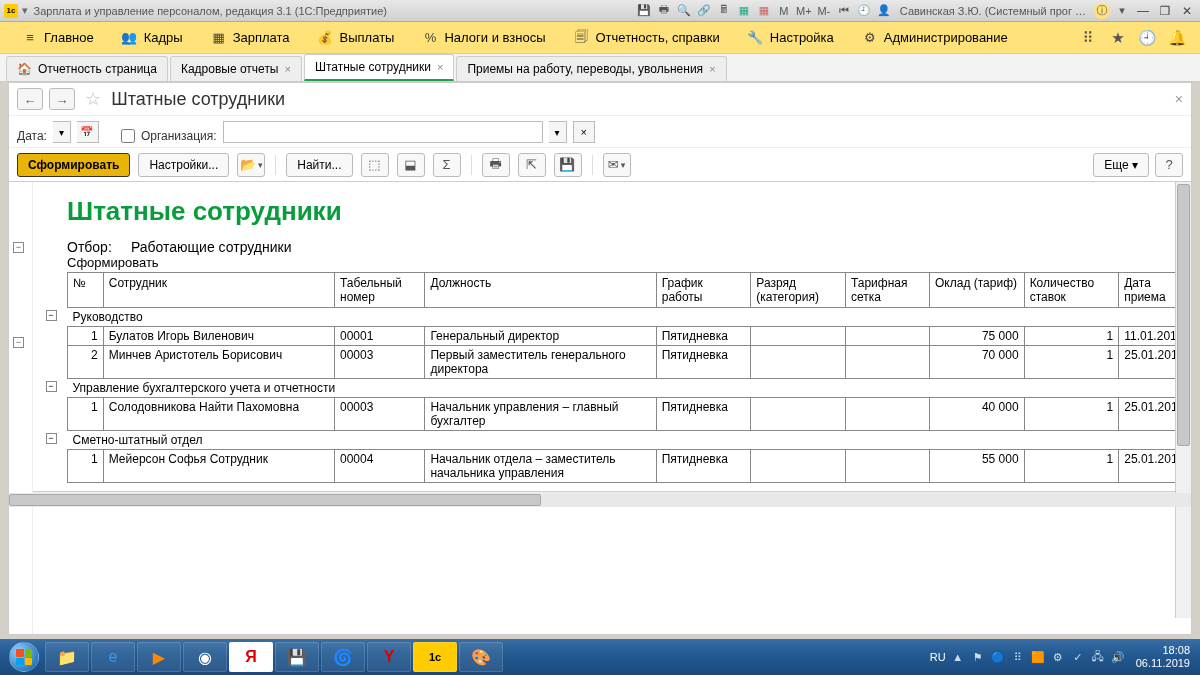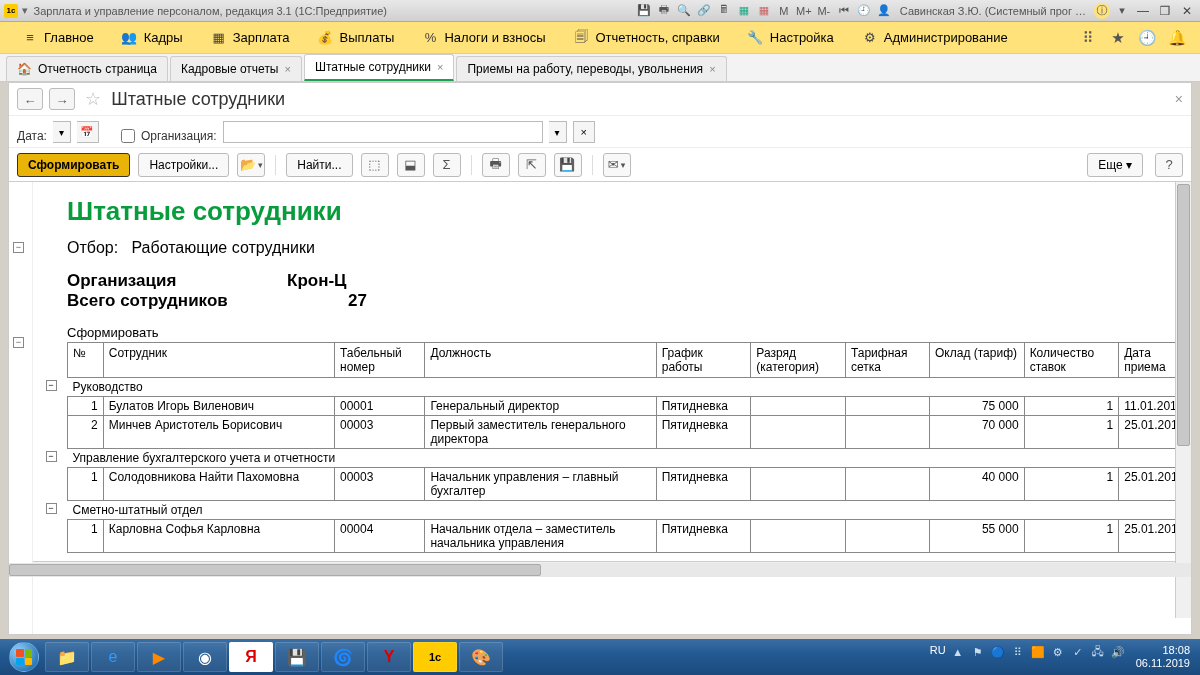--- a/index.html
+++ b/index.html
@@ -45,28 +45,28 @@
 .chk { width: 14px; height: 14px; }
 .org-input { width: 320px; height: 22px; border: 1px solid #bbb; padding: 0 4px; }
 .xbtn { width: 22px; height: 22px; border: 1px solid #bbb; background: #f5f5f5; font-size: 11px; }
 
 .toolbar3 { height: 34px; display: flex; align-items: center; padding: 2px 8px; gap: 8px; border-top: 1px solid #eee; }
 .btn-primary { height: 24px; background: #eab308; border: 1px solid #333; padding: 0 10px; font-weight: bold; font-size: 12px; border-radius: 3px; }
 .btn { height: 24px; background: #f8f8f8; border: 1px solid #bbb; padding: 0 10px; font-size: 12px; border-radius: 3px; }
 .ibtn { width: 28px; height: 24px; background: #f8f8f8; border: 1px solid #bbb; border-radius: 3px; display: inline-flex; align-items: center; justify-content: center; font-size: 13px; color: #555; }
 .ibtn.dd::after { content: "▾"; font-size: 9px; margin-left: 2px; }
 .sep { width: 1px; height: 20px; background: #ddd; margin: 0 2px; }
-.toolbar3 .right { margin-left: auto; display: flex; gap: 12px; padding-left: 12px; }
+.toolbar3 .right { margin-left: auto; display: flex; gap: 6px; padding-left: 12px; }
 
 
 .report-wrap { flex: 1; overflow: auto; position: relative; border-top: 1px solid #ccc; }
 .gutter { width: 24px; position: absolute; left: 0; top: 0; bottom: 0; background: #fff; border-right: 1px solid #eee; }
 .report { margin-left: 28px; padding: 14px 8px 8px 30px; }
 .rpt-title { color: #089c3c; font-size: 26px; font-weight: bold; margin-bottom: 12px; }
-.rpt-filter { font-size: 16px; margin-bottom: 14px; }
+.rpt-filter { font-size: 14px; }
 .rpt-filter .k { display: inline-block; width: 60px; }
 .summary { font-size: 17px; margin-bottom: 14px; }
 .summary .row { display: flex; }
 .summary .k { font-weight: bold; width: 220px; }
 .summary .v { font-weight: bold; width: 80px; text-align: left; }
 .subhdr { font-size: 13px; margin-bottom: 2px; }
 
 table.rpt { border-collapse: collapse; width: 1120px; font-size: 12px; }
 table.rpt th { border: 1px solid #888; padding: 3px 5px; text-align: left; font-weight: normal; vertical-align: top; background: #fff; }
 table.rpt th.num { width: 34px; }
@@ -82,21 +82,21 @@
 .vscroll { position:absolute; right:0; top:0; bottom:16px; width:16px; background:#f0f0f0; border-left:1px solid #ccc;}
 .vscroll .thumb { position:absolute; top:2px; left:1px; right:1px; height:60%; background:#c8c8c8; border:1px solid #aaa; border-radius:2px;}
 
 
 .taskbar { position: absolute; bottom: 0; left: 0; right: 0; height: 36px; background: linear-gradient(#3a6ea5, #245a92 40%, #1a4a7d); display: flex; align-items: center; padding: 0 4px; }
 .start { width: 40px; height: 32px; display: inline-flex; align-items: center; justify-content: center; }
 .start .orb { width: 30px; height: 30px; border-radius: 50%; background: radial-gradient(circle at 30% 30%, #8fd0ff, #0a5aa0); border: 1px solid #fff3; display:grid;grid-template-columns:1fr 1fr;grid-template-rows:1fr 1fr;gap:1px;padding:6px; }
 .start .orb span{border-radius:1px;}
 .start .orb span:nth-child(1){background:#f25022;} .start .orb span:nth-child(2){background:#7fba00;} .start .orb span:nth-child(3){background:#00a4ef;} .start .orb span:nth-child(4){background:#ffb900;}
 .tb-item { width: 44px; height: 30px; margin: 0 1px; background: rgba(255,255,255,0.08); border: 1px solid rgba(255,255,255,0.15); border-radius: 2px; display: inline-flex; align-items: center; justify-content: center; font-size: 16px; color: #fff; }
-.tb-right { margin-left: auto; display: flex; align-items: flex-start; gap: 4px; color: #fff; font-size: 11px; padding-right: 6px; }
+.tb-right { margin-left: auto; display: flex; align-items: center; gap: 4px; color: #fff; font-size: 11px; padding-right: 6px; }
 .tray-ic { width: 16px; height: 16px; display:inline-flex; align-items:center; justify-content:center; font-size:11px; color:#cde; }
 .clock { text-align: right; line-height: 13px; padding-left:6px;}
 </style>
 </head>
 <body>
 
 <div class="titlebar">
   <span class="app-icon">1c</span>
   <span class="dd">▾</span>
   <span class="title">Зарплата и управление персоналом, редакция 3.1  (1С:Предприятие)</span>
@@ -230,30 +230,20 @@
     <div class="gutter">
       <div class="tree-toggle" style="top:60px">−</div>
       <div class="tree-toggle" style="top:155px">−</div>
     </div>
     <div class="report">
       <div class="rpt-title">Штатные сотрудники</div>
       <div class="rpt-filter">
         <span class="k">Отбор:</span>
         <span>Работающие сотрудники</span>
       </div>
-      <div class="summary">
-        <div class="row">
-            <span class="k">Организация</span>
-            <span class="v">Крон-Ц</span>
-          </div>
-        <div class="row">
-            <span class="k">Всего сотрудников</span>
-            <span class="v" style="text-align:right">27</span>
-          </div>
-      </div>
       <div class="subhdr">Сформировать</div>
 
       <table class="rpt">
         <thead>
           <tr>
             <th class="num">№</th>
             <th style="width:220px">Сотрудник</th>
             <th style="width:86px">Табельный номер</th>
             <th style="width:220px">Должность</th>
             <th style="width:90px">График работы</th>
@@ -305,21 +295,21 @@
               <td></td>
               <td class="r">40 000</td>
               <td class="r">1</td>
               <td>25.01.201</td>
             </tr>
             <tr class="group">
               <td colspan="10" style="border-left:none;border-right:none;position:relative;"><span style="position:absolute;left:-22px;top:2px;width:11px;height:11px;border:1px solid #888;font-size:9px;line-height:9px;text-align:center;">−</span>Сметно-штатный отдел</td>
             </tr>
             <tr>
               <td class="r">1</td>
-              <td>Карловна Софья Карловна</td>
+              <td>Мейерсон Софья Сотрудник</td>
               <td>00004</td>
               <td>Начальник отдела – заместитель начальника управления</td>
               <td>Пятидневка</td>
               <td></td>
               <td></td>
               <td class="r">55 000</td>
               <td class="r">1</td>
               <td>25.01.201</td>
             </tr>
           </tbody>

